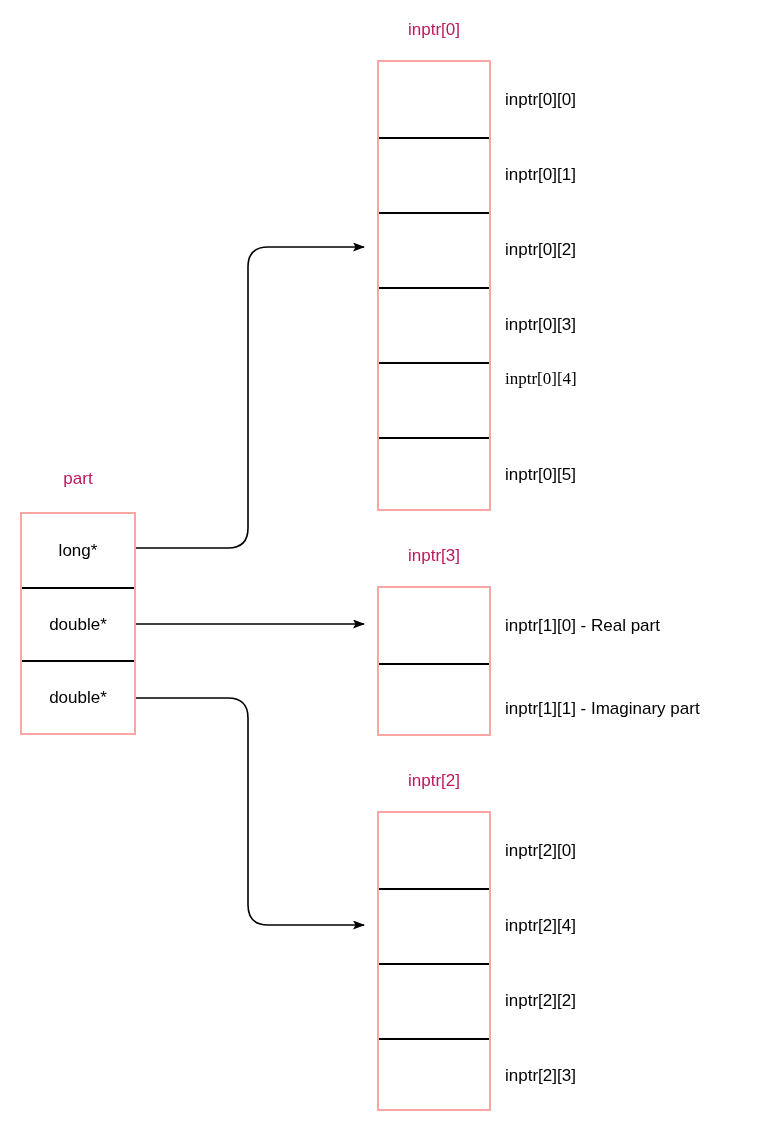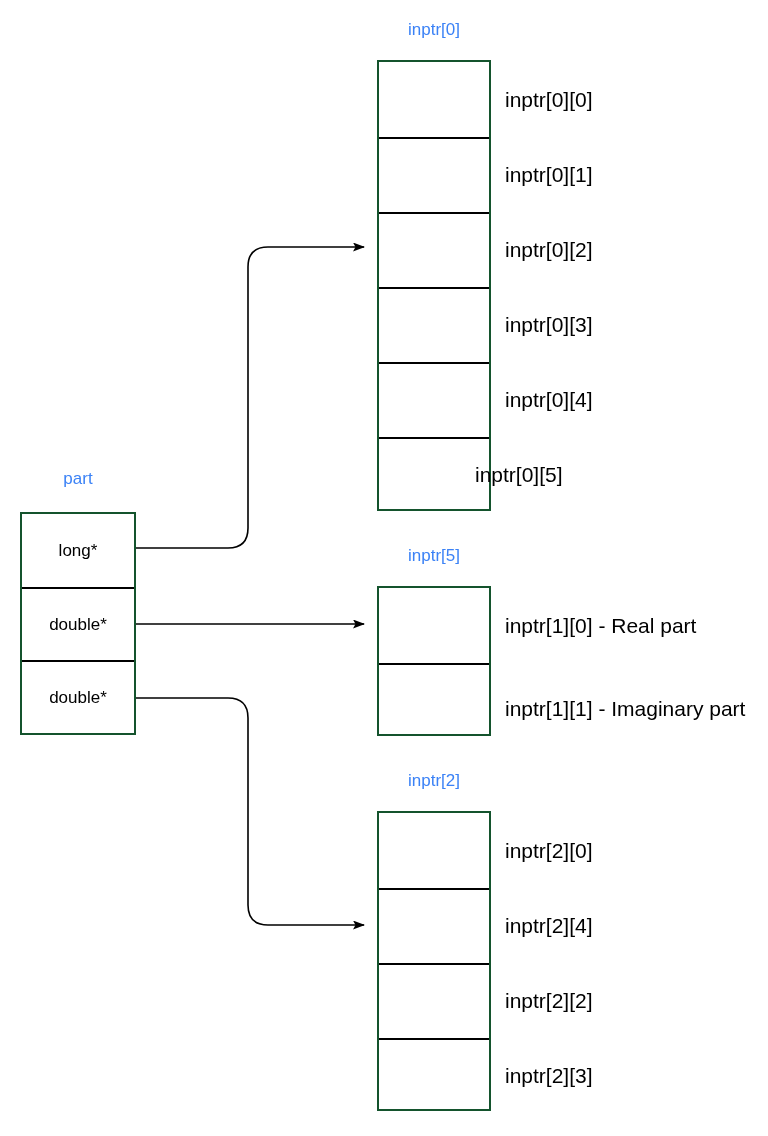--- a/index.html
+++ b/index.html
@@ -28,21 +28,21 @@
     left: 0;
     top: 0;
     width: 768px;
     height: 1136px;
   }
   
   .struct-box, .array-box {
     position: absolute;
     box-sizing: border-box;
     background: #ffffff;
-    border: 2px solid #14532d;
+    border: 2px solid #fca5a5;
   }
   .cell {
     position: absolute;
     left: 0;
     right: 0;
     box-sizing: border-box;
     display: flex;
     align-items: center;
     justify-content: center;
   }
@@ -55,26 +55,26 @@
     color: #000000;
     white-space: nowrap;
   }
   
   .box-title {
     position: absolute;
     font-size: 17px;
     line-height: 1;
     text-align: center;
     white-space: nowrap;
-    color: #3b82f6;
+    color: #be185d;
   }
   
   .elem-label {
     position: absolute;
-    font-size: 21px;
+    font-size: 17px;
     line-height: 1;
     white-space: nowrap;
     color: #000000;
     transform: translateY(-50%);
   }
 </style>
 </head>
 <body>
 
 <div id="diagram-root">
@@ -115,24 +115,24 @@
     <div class="cell" style="top:150px; height:75px;"></div>
     <div class="cell" style="top:225px; height:75px;"></div>
     <div class="cell" style="top:300px; height:75px;"></div>
     <div class="cell" style="top:375px; height:72px;"></div>
   </div>
 
   <div class="elem-label" style="left:505px; top:99px;">inptr[0][0]</div>
   <div class="elem-label" style="left:505px; top:174px;">inptr[0][1]</div>
   <div class="elem-label" style="left:505px; top:249px;">inptr[0][2]</div>
   <div class="elem-label" style="left:505px; top:324px;text-align:right;">inptr[0][3]</div>
-  <div class="elem-label" style="left:505px; top:399px;">inptr[0][4]</div>
-  <div class="elem-label" style="left:475px; top:474px;">inptr[0][5]</div>
+  <div class="elem-label" style="left:505px; top:378px;font-family:Liberation Serif, serif;">inptr[0][4]</div>
+  <div class="elem-label" style="left:505px; top:474px;">inptr[0][5]</div>
 
-  <div class="box-title" style="left:377px; top:547px; width:114px;">inptr[5]</div>
+  <div class="box-title" style="left:377px; top:547px; width:114px;">inptr[3]</div>
 
   <div class="array-box" style="left:377px; top:586px; width:114px; height:150px;">
     <div class="cell" style="top:0px;  height:75px;"></div>
     <div class="cell" style="top:75px; height:71px;"></div>
   </div>
 
   <div class="elem-label" style="left:505px; top:625px;">inptr[1][0] - Real part</div>
   <div class="elem-label" style="left:505px; top:708px;">inptr[1][1] - Imaginary part</div>
 
   <div class="box-title" style="left:377px; top:772px; width:114px;">inptr[2]</div>

